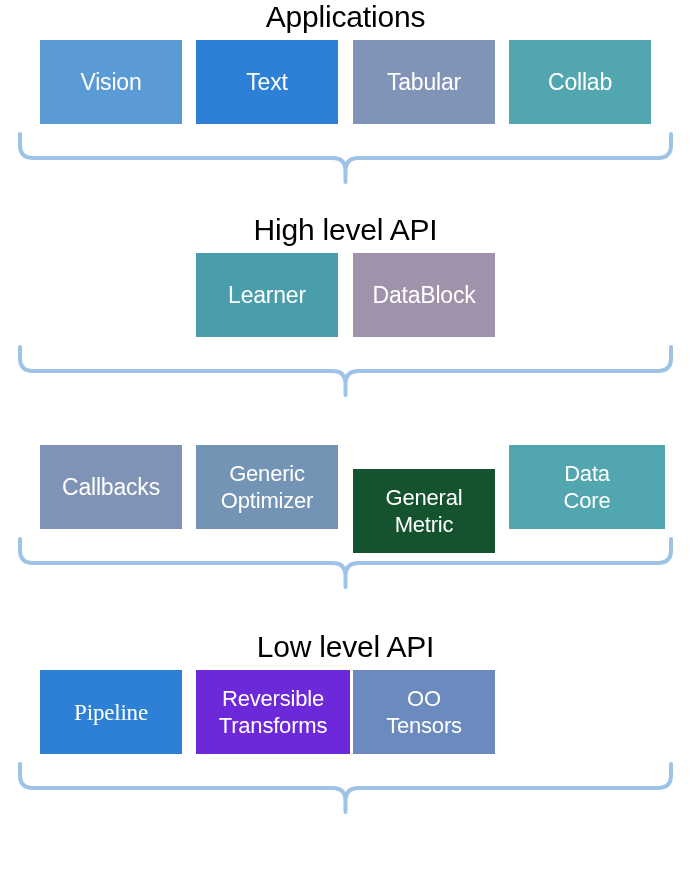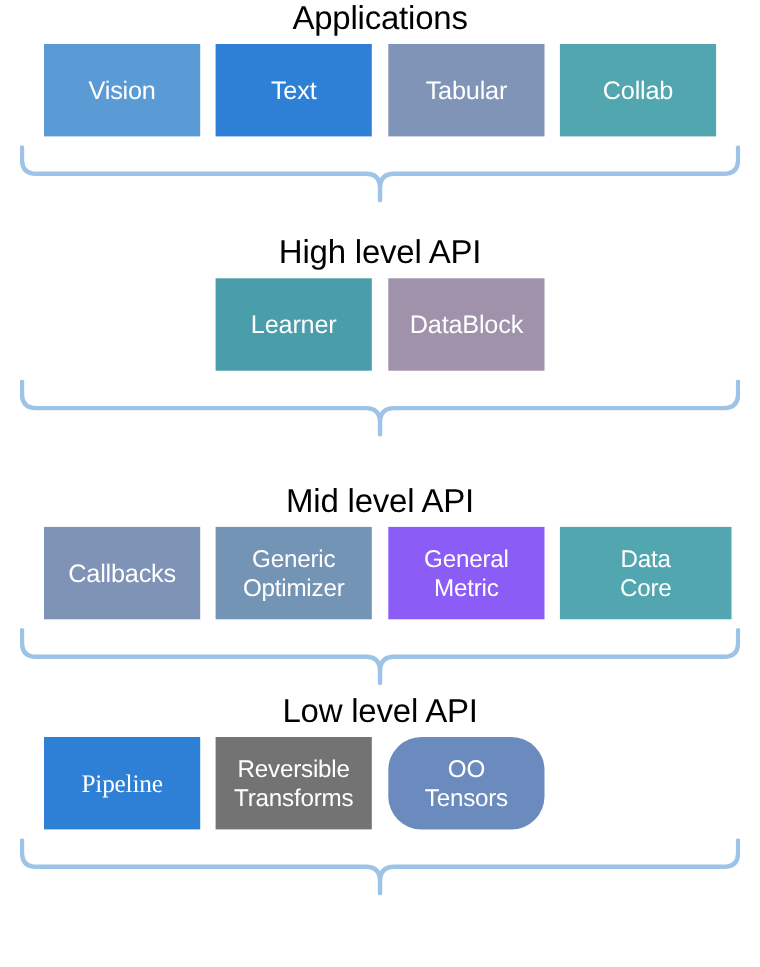--- a/index.html
+++ b/index.html
@@ -113,52 +113,51 @@
         </div>
     </div>
     <div class="brace-wrap">
         <svg width="655" height="52" viewBox="0 0 655 52" style="position: absolute; left: 18px; top: 0px;">
           <path d="M 2 2 L 2 13 Q 2 26 15 26 L 314.5 26 Q 327.5 26 327.5 39 L 327.5 50 M 327.5 39 Q 327.5 26 340.5 26 L 640 26 Q 653 26 653 13 L 653 2" fill="none" stroke="#9DC3E6" stroke-width="4" stroke-linecap="round" stroke-linejoin="round"></path>
         </svg>
       </div>
   </div>
 
   <div class="layer" id="layer-mid">
-    <div class="layer-title">Mid level API</div>
     <div class="box-row">
       <div class="box" style="left: 40px; width: 142px; background: rgb(127, 147, 183);">
           <span>Callbacks</span>
         </div>
       <div class="box two-line" style="left: 196px; width: 142px; background: rgb(116, 148, 181);">
           <span>Generic<br>Optimizer</span>
         </div>
-      <div class="box two-line" style="left: 353px; width: 142px; background: #8b5cf6;">
+      <div class="box two-line" style="left: 353px; width: 142px; background: #14532d; margin-top: 24px;">
           <span>General<br>Metric</span>
         </div>
       <div class="box two-line" style="left: 509px; width: 156px; background: rgb(82, 166, 176);">
           <span>Data<br>Core</span>
         </div>
     </div>
     <div class="brace-wrap">
         <svg width="655" height="52" viewBox="0 0 655 52" style="position: absolute; left: 18px; top: 0px;">
           <path d="M 2 2 L 2 13 Q 2 26 15 26 L 314.5 26 Q 327.5 26 327.5 39 L 327.5 50 M 327.5 39 Q 327.5 26 340.5 26 L 640 26 Q 653 26 653 13 L 653 2" fill="none" stroke="#9DC3E6" stroke-width="4" stroke-linecap="round" stroke-linejoin="round"></path>
         </svg>
       </div>
   </div>
 
   <div class="layer" id="layer-low">
     <div class="layer-title">Low level API</div>
     <div class="box-row">
       <div class="box" style="left: 40px; width: 142px; background: rgb(46, 128, 214); font-family: Liberation Serif, serif;">
           <span>Pipeline</span>
         </div>
-      <div class="box two-line" style="left: 196px; width: 142px; background: #737373; align-items: center;">
+      <div class="box two-line" style="left: 196px; width: 154px; background: #6d28d9; align-items: center;">
           <span>Reversible<br>Transforms</span>
         </div>
-      <div class="box two-line" style="left: 353px; width: 142px; background: rgb(107, 139, 190); border-radius: 30px;">
+      <div class="box two-line" style="left: 353px; width: 142px; background: rgb(107, 139, 190);">
           <span>OO<br>Tensors</span>
         </div>
     </div>
     <div class="brace-wrap">
         <svg width="655" height="52" viewBox="0 0 655 52" style="position: absolute; left: 18px; top: 0px;">
           <path d="M 2 2 L 2 13 Q 2 26 15 26 L 314.5 26 Q 327.5 26 327.5 39 L 327.5 50 M 327.5 39 Q 327.5 26 340.5 26 L 640 26 Q 653 26 653 13 L 653 2" fill="none" stroke="#9DC3E6" stroke-width="4" stroke-linecap="round" stroke-linejoin="round"></path>
         </svg>
       </div>
   </div>
 

